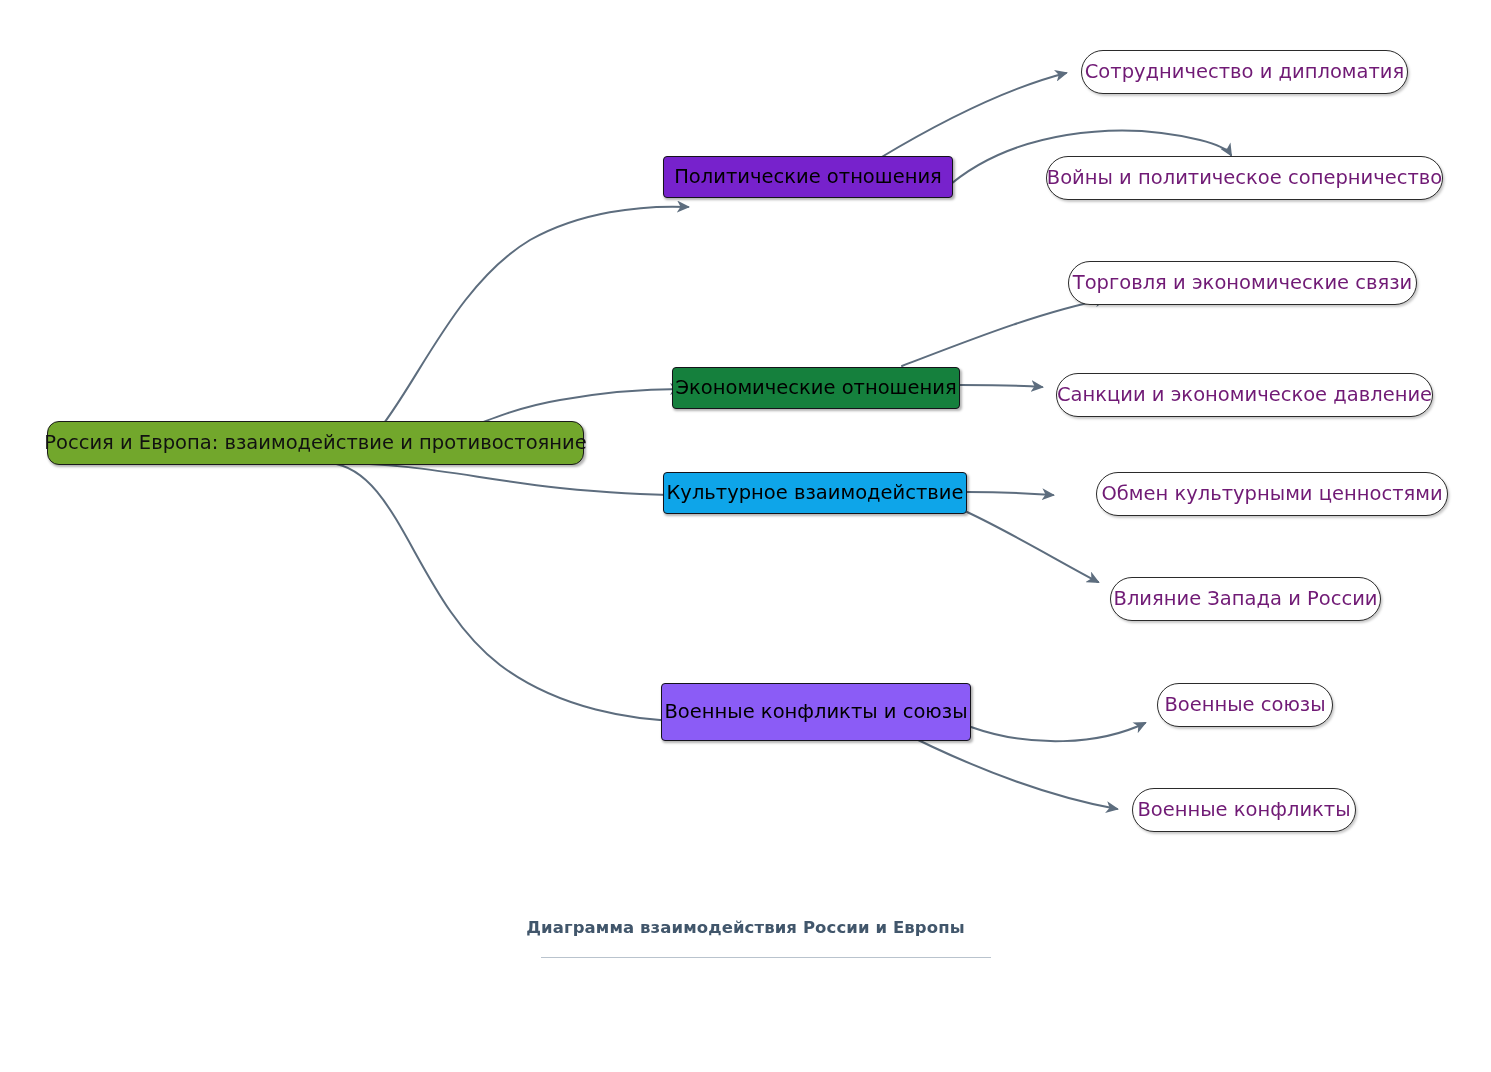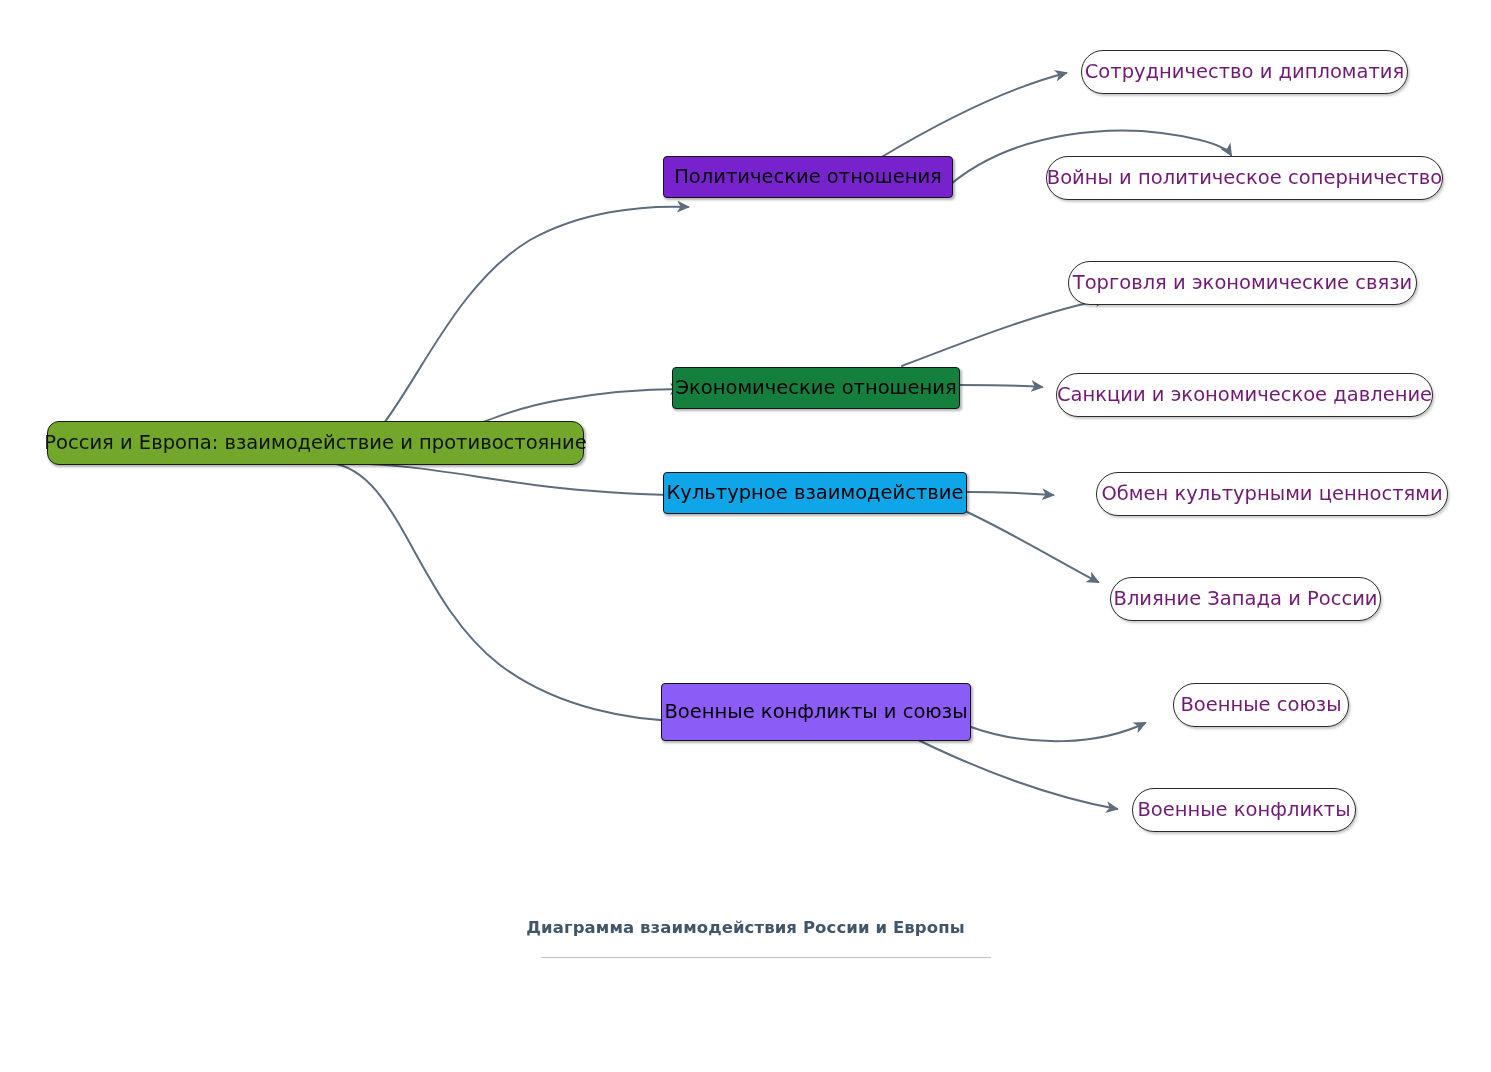--- a/index.html
+++ b/index.html
@@ -166,21 +166,21 @@
       </div>
       <div class="node node-leaf" style="left: 1096px; top: 472px; width: 352px; height: 44px;">
         <span>Обмен культурными ценностями</span>
       </div>
       <div class="node node-leaf" style="left: 1110px; top: 577px; width: 271px; height: 44px;">
         <span>Влияние Запада и России</span>
       </div>
       <div class="node node-branch" style="left: 661px; top: 683px; width: 310px; height: 58px; background: #8b5cf6;">
         <span>Военные конфликты и союзы</span>
       </div>
-      <div class="node node-leaf" style="left: 1157px; top: 683px; width: 176px; height: 44px; margin-left: 16px;">
+      <div class="node node-leaf" style="left: 1157px; top: 683px; width: 176px; height: 44px;">
         <span>Военные союзы</span>
       </div>
       <div class="node node-leaf" style="left: 1132px; top: 788px; width: 224px; height: 44px;">
         <span>Военные конфликты</span>
       </div>
     </div>
 
   <div class="footer footer-title">Диаграмма взаимодействия России и Европы</div>
   <div class="footer-rule"></div>
 

